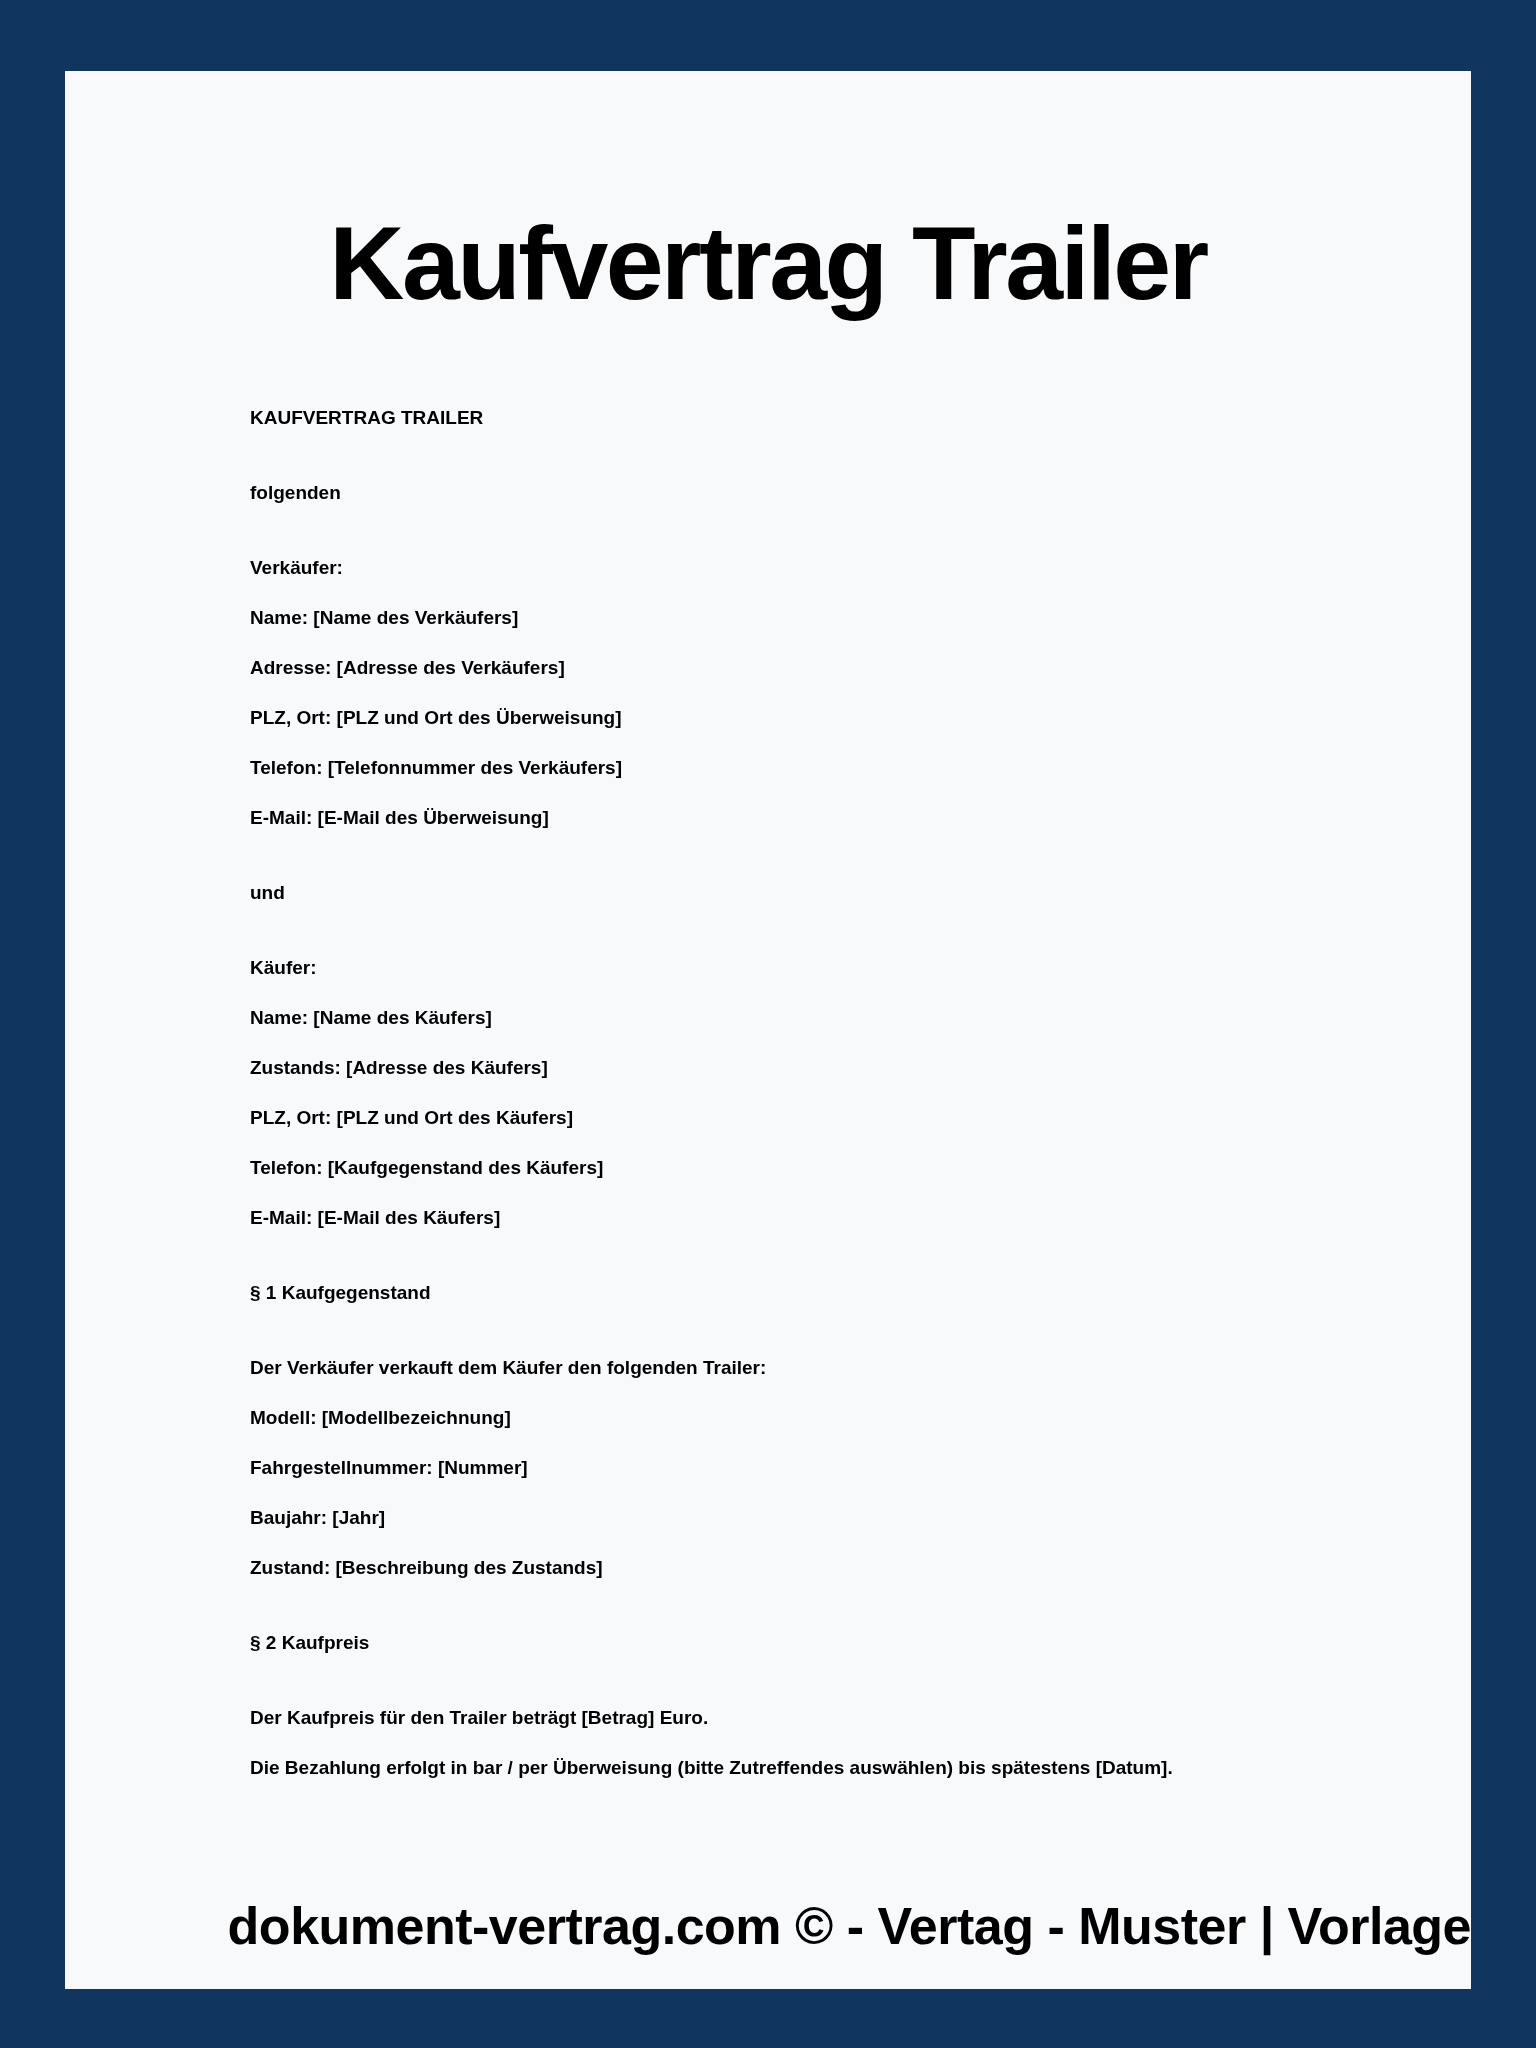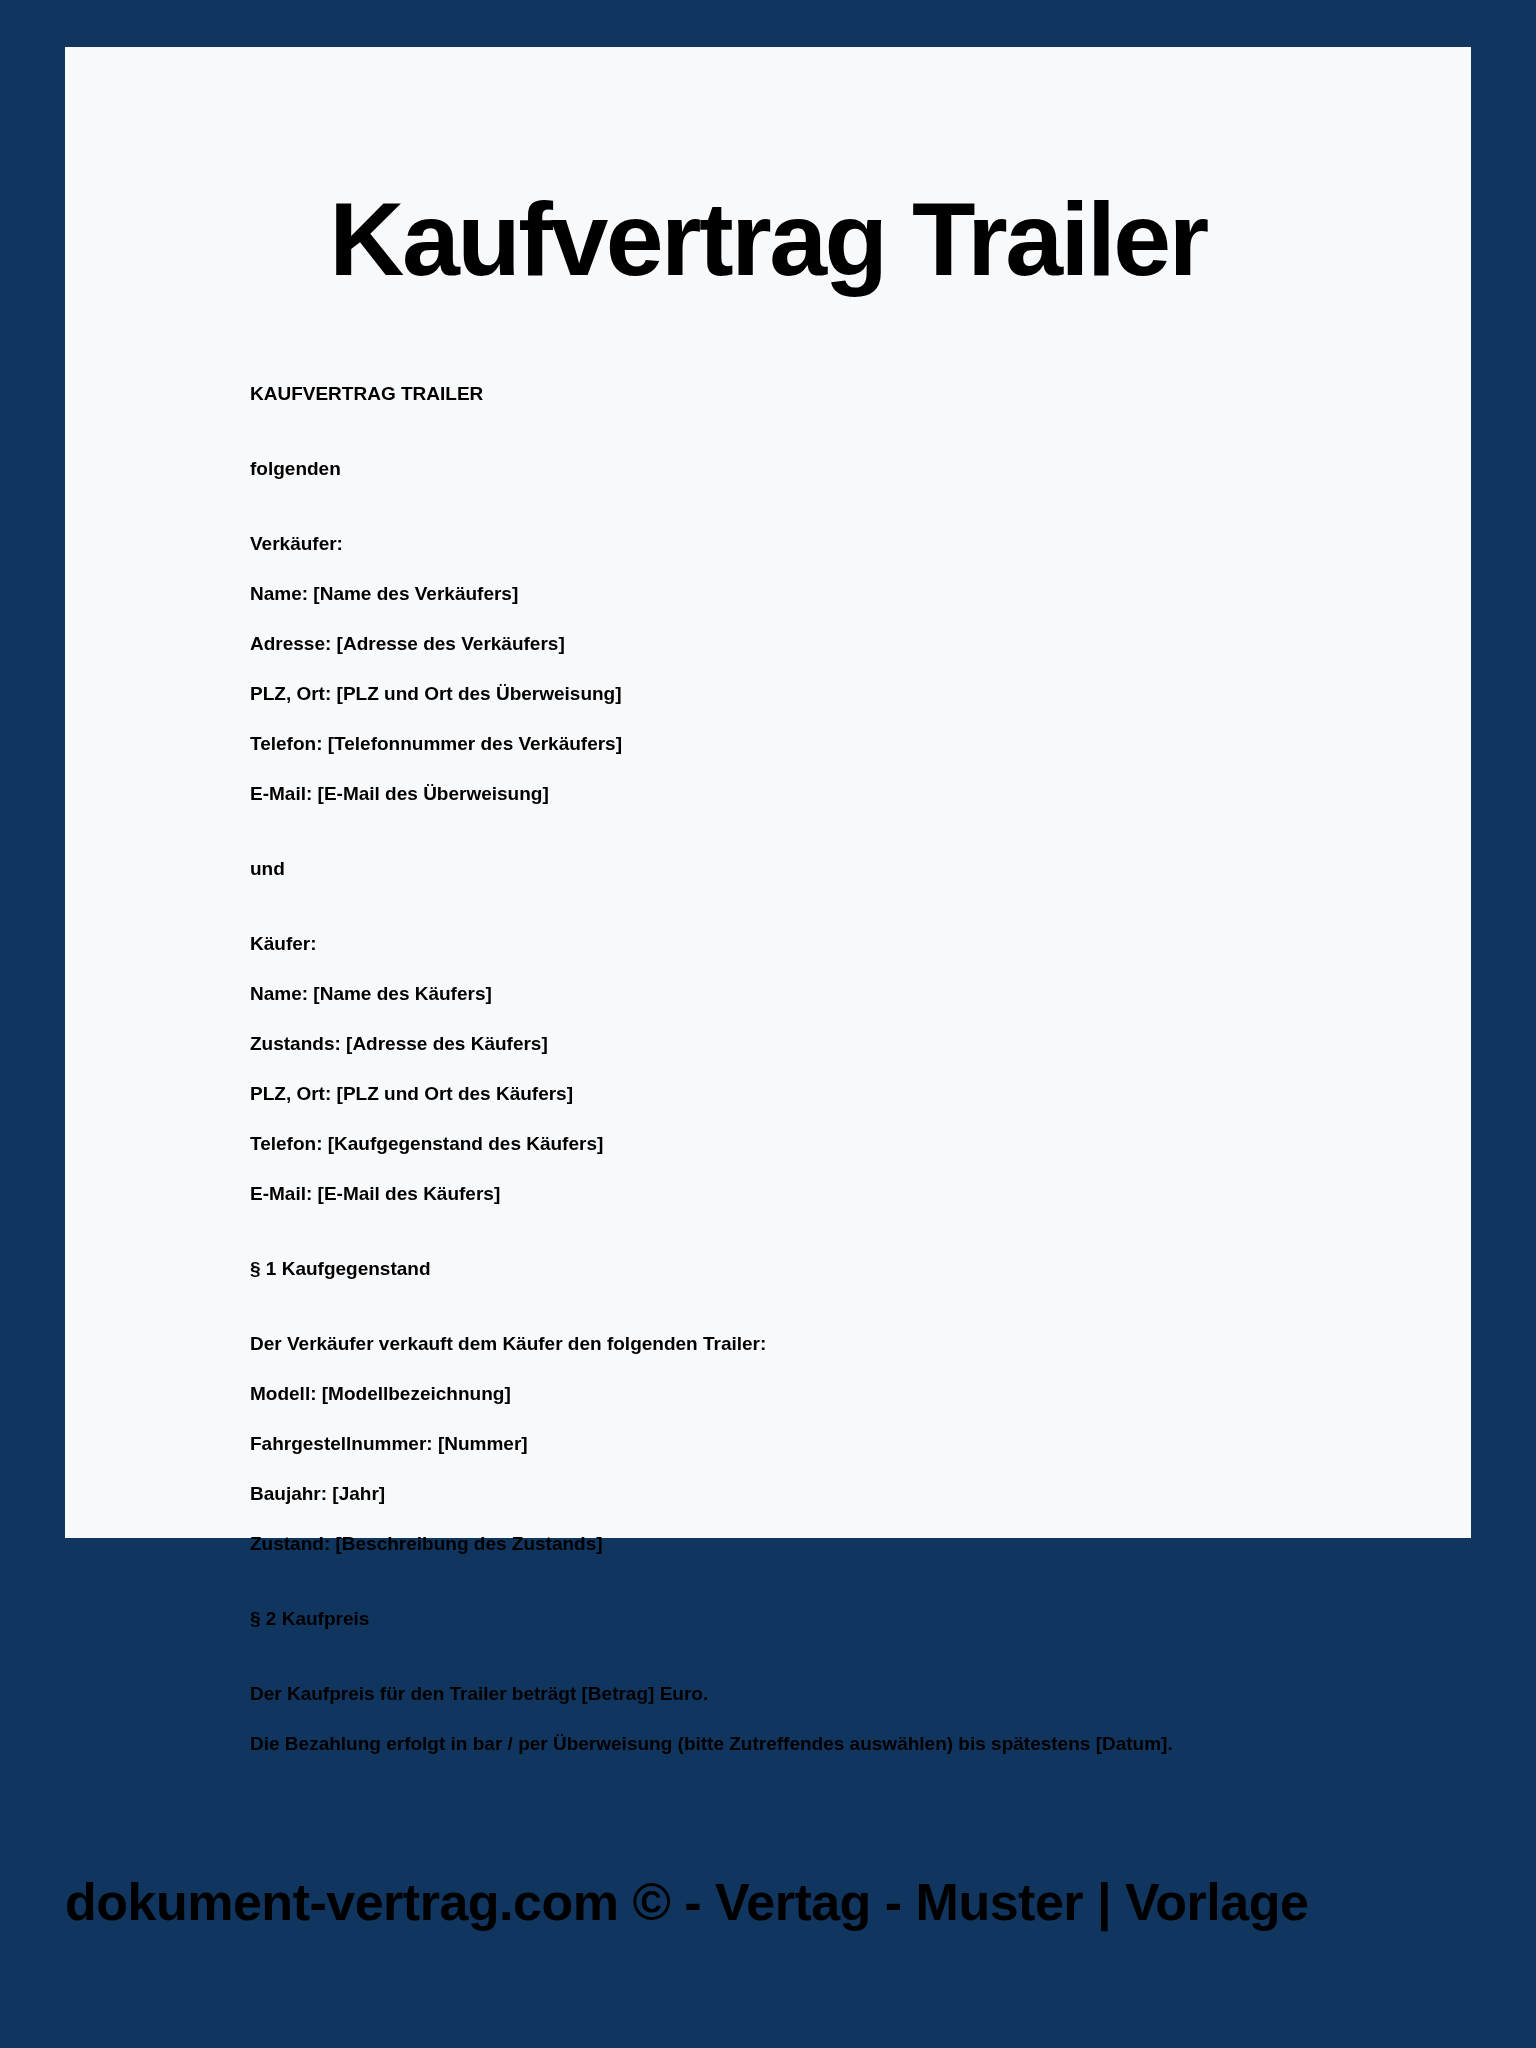--- a/index.html
+++ b/index.html
@@ -11,23 +11,23 @@
     height: 2048px;
     background: #10355F;
     position: relative;
     overflow: hidden;
     font-family: "Liberation Sans", sans-serif;
     color: #000;
   }
   .page {
     position: absolute;
     left: 65px;
-    top: 47px;
+    top: 71px;
     width: 1406px;
-    height: 1491px;
+    height: 1918px;
     background: #F8F9FB;
   }
   .doc-title {
     position: absolute;
     left: 0;
     width: 100%;
     top: 132px;
     text-align: center;
     font-weight: bold;
     font-size: 104px;
@@ -47,21 +47,21 @@
     white-space: nowrap;
     font-weight: bold;
     font-size: 19px;
     line-height: 24px;
   }
   .footer {
     position: absolute;
     left: 0;
     width: 100%;
     top: 1825px;
-    text-align: left;
+    text-align: right;
     font-weight: bold;
     font-size: 52px;
     line-height: 60px;
     letter-spacing: -0.5px;
     margin: 0;
   }
 </style>
 </head>
 <body>
 

